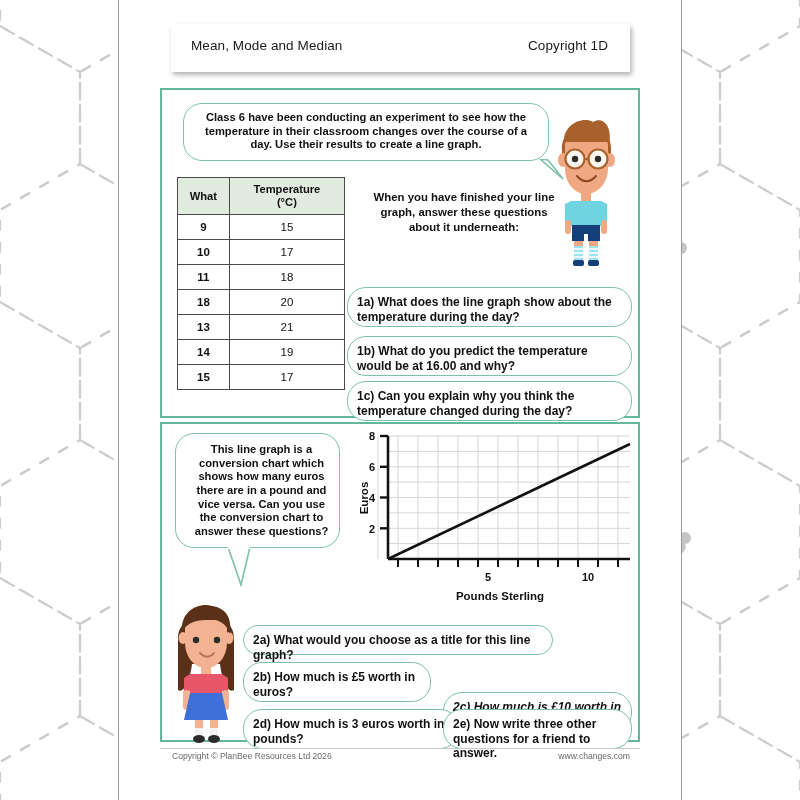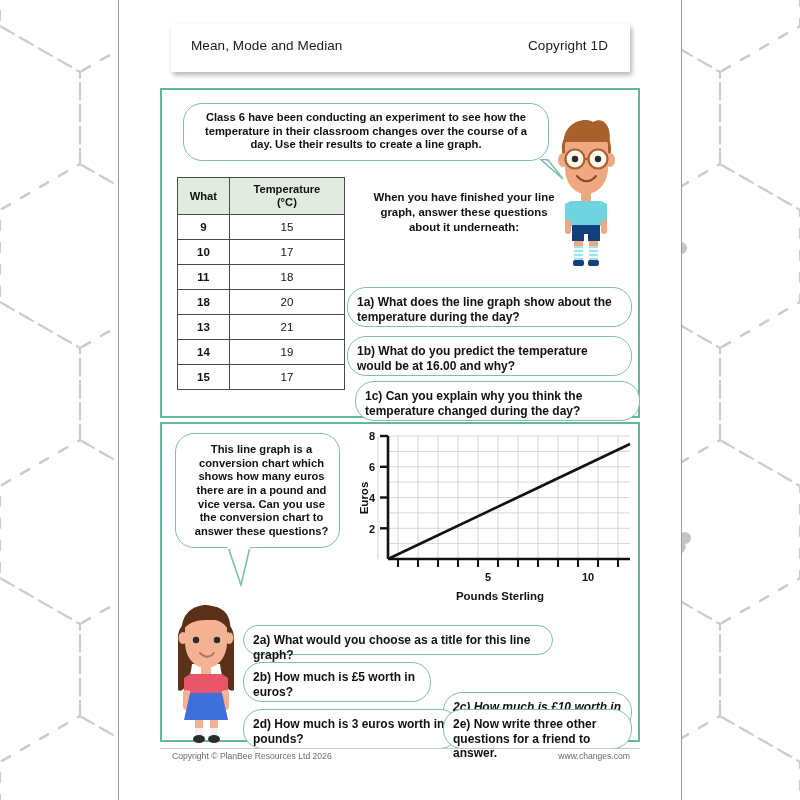--- a/index.html
+++ b/index.html
@@ -118,21 +118,21 @@
     font-size: 11.4px;
     font-weight: bold;
     color: #111111;
     line-height: 1.32;
   }
 
   
   .qbox { font-size: 12px; padding: 7px 9px 0 9px; margin-top: 12px; }
   #q1a { left: 347px; top: 275px; width: 285px; height: 40px; }
   #q1b { left: 347px; top: 324px; width: 285px; height: 40px; }
-  #q1c { left: 355px; top: 369px; width: 285px; height: 40px; }
+  #q1c { left: 347px; top: 369px; width: 285px; height: 40px; }
 
   
   #bubble-bottom {
     left: 175px; top: 433px; width: 165px; height: 115px;
     text-align: center;
     font-size: 11.2px;
     padding: 9px 8px 0 16px;
   }
   .tail-bottom {
     position: absolute;

